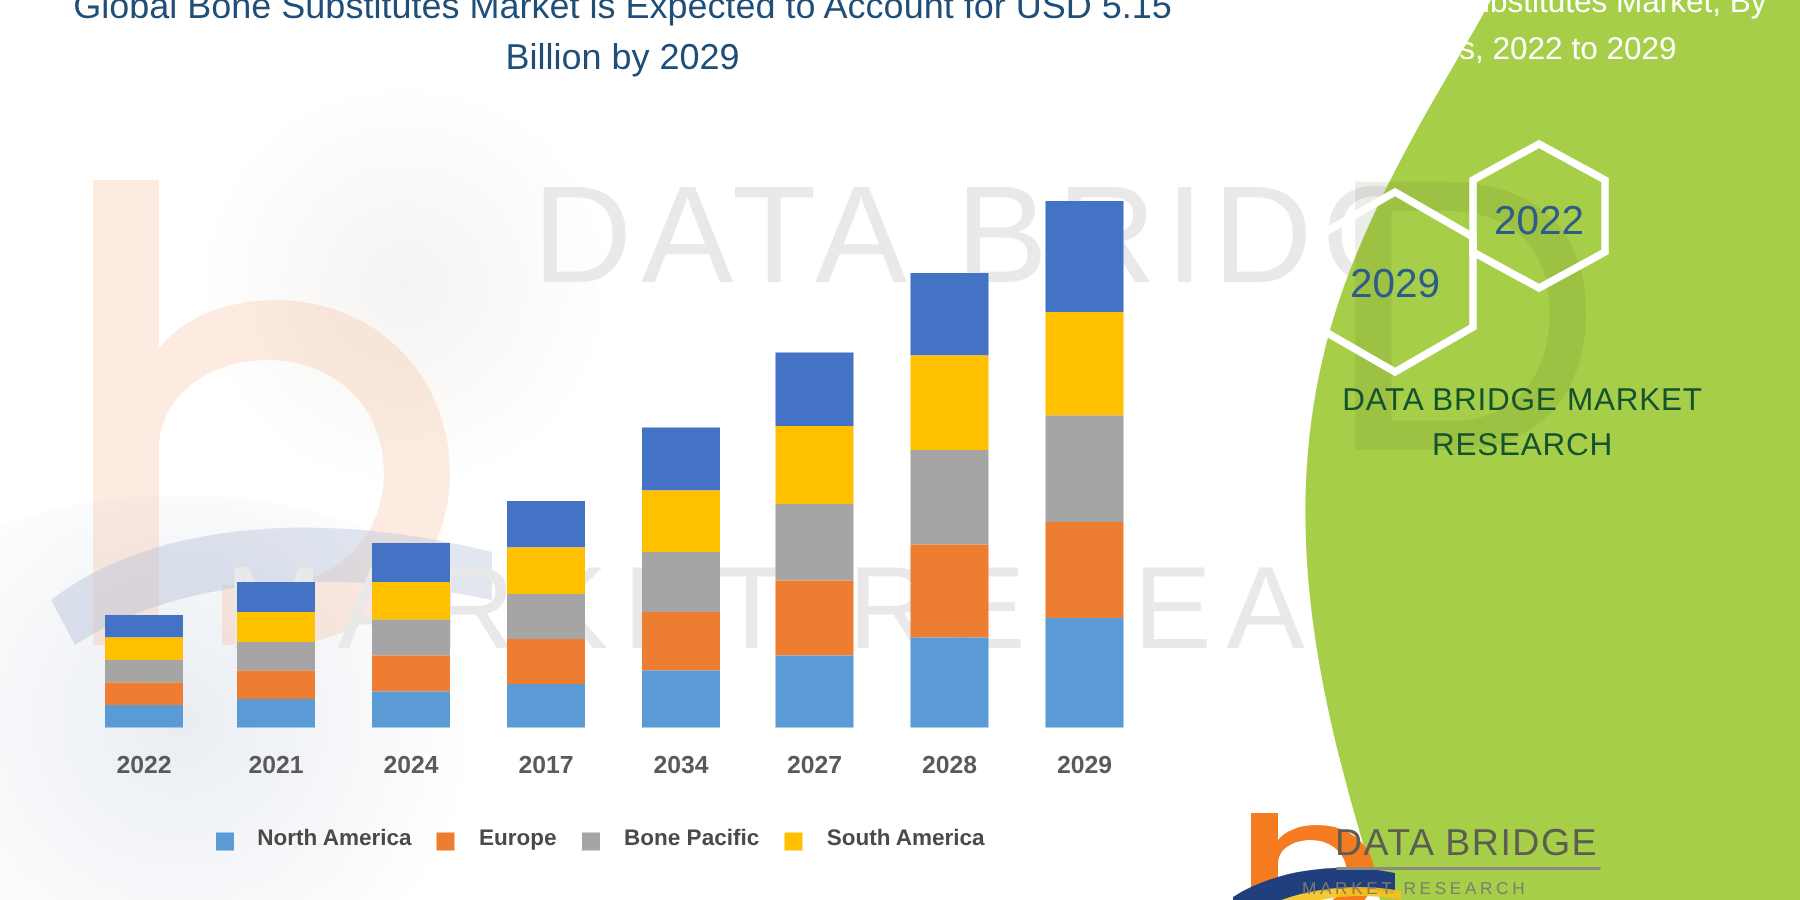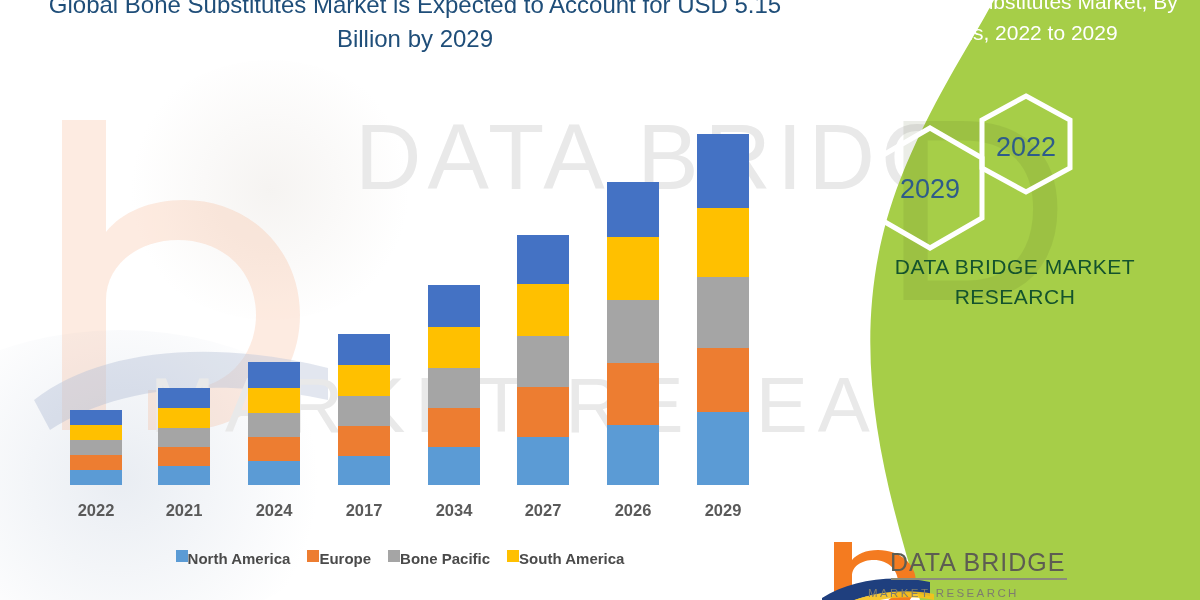--- a/index.html
+++ b/index.html
@@ -72,21 +72,21 @@
   .xlab {
     position:absolute; bottom:80px; width:90px; text-align:center;
     color:#5a5a5a; font-size:16.5px; font-weight:700;
   }
 
   
   .legend {
     position:absolute; left:0; bottom:33px; width:800px;
     display:flex; justify-content:center; align-items:center; gap:17px;
   }
-  .leg-item { display:flex; align-items:flex-start; gap:0; }
+  .leg-item { display:flex; align-items:flex-end; gap:16px; }
   .leg-swatch { width:12px; height:12px; display:block; }
   .leg-label { color:#4a4a4a; font-size:15px; font-weight:700; white-space:nowrap; }
 </style>
 </head>
 <body>
 
 <div id="root">
 
   <div class="bg-blob blob-a"></div>
   <div class="bg-blob blob-b"></div>
@@ -150,21 +150,21 @@
         <div class="seg" title="North America 2027: 48" style="height: 48px; background: rgb(91, 155, 213);"></div>
       </div>
       <div class="xlab" style="left: 498px;">2027</div>
       <div class="bar-col" style="left: 607px;">
         <div class="seg" title="Middle East and Africa 2028: 55" style="height: 55px; background: rgb(68, 114, 196);"></div>
         <div class="seg" title="South America 2028: 63" style="height: 63px; background: rgb(255, 192, 0);"></div>
         <div class="seg" title="Asia Pacific 2028: 63" style="height: 63px; background: rgb(165, 165, 165);"></div>
         <div class="seg" title="Europe 2028: 62" style="height: 62px; background: rgb(237, 125, 49);"></div>
         <div class="seg" title="North America 2028: 60" style="height: 60px; background: rgb(91, 155, 213);"></div>
       </div>
-      <div class="xlab" style="left: 588px;">2026</div>
+      <div class="xlab" style="left: 588px;">2028</div>
       <div class="bar-col" style="left: 697px;">
         <div class="seg" title="Middle East and Africa 2029: 74" style="height: 74px; background: rgb(68, 114, 196);"></div>
         <div class="seg" title="South America 2029: 69" style="height: 69px; background: rgb(255, 192, 0);"></div>
         <div class="seg" title="Asia Pacific 2029: 71" style="height: 71px; background: rgb(165, 165, 165);"></div>
         <div class="seg" title="Europe 2029: 64" style="height: 64px; background: rgb(237, 125, 49);"></div>
         <div class="seg" title="North America 2029: 73" style="height: 73px; background: rgb(91, 155, 213);"></div>
       </div>
       <div class="xlab" style="left: 678px;">2029</div>
     </div>
 

